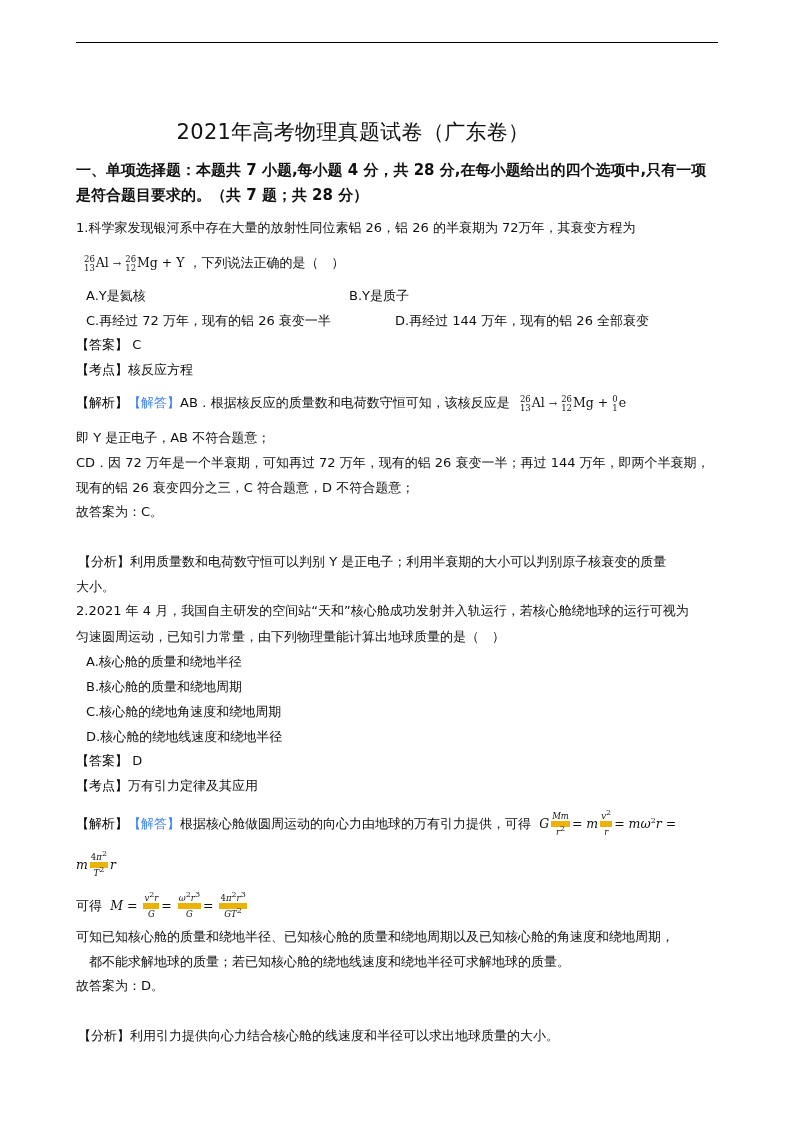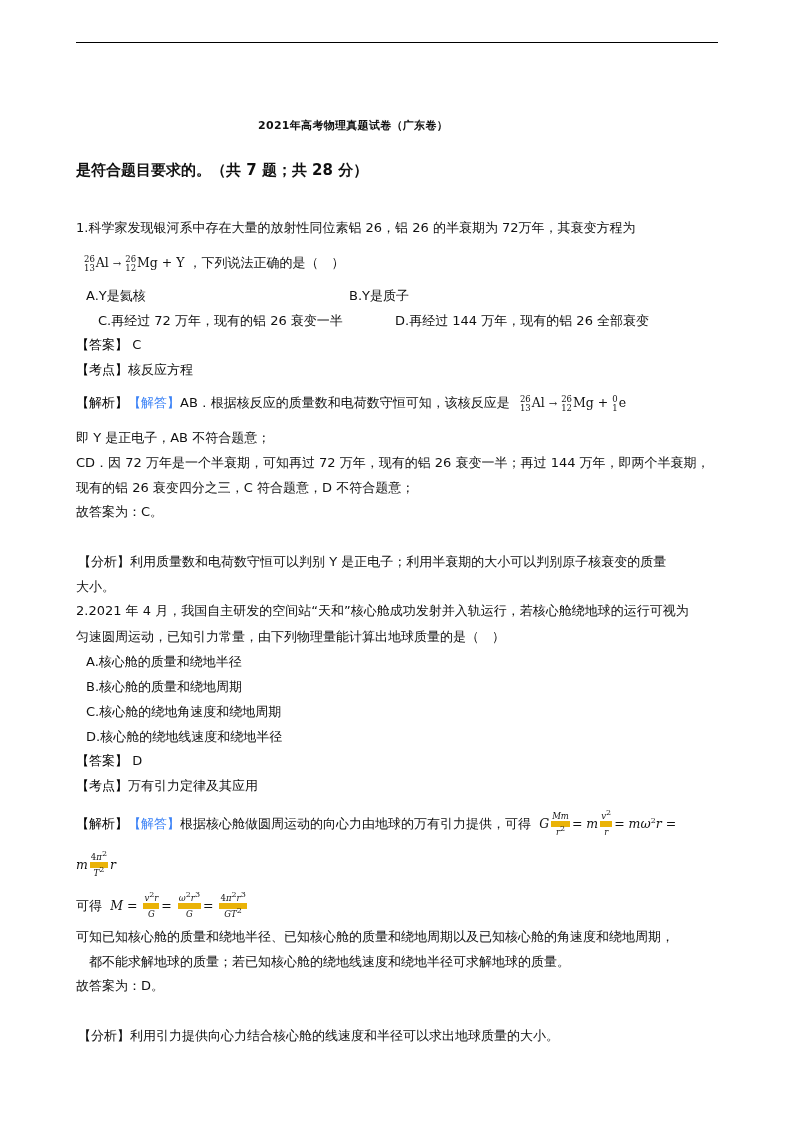--- a/index.html
+++ b/index.html
@@ -7,21 +7,21 @@
     width: 793px; height: 1122px; position: relative; overflow: hidden;
     font-family: "DejaVu Sans", "Liberation Sans", sans-serif;
     color: #111111;
   }
   .header-rule {
     position: absolute; left: 76px; top: 42px; width: 642px; height: 0;
     border-top: 1.5px solid #000;
   }
   .title {
     position: absolute; left: 0; width: 706px; top: 118px;
-    text-align: center; font-weight: bold; font-size: 11px; letter-spacing: 0.3px;
+    text-align: center; font-weight: normal; font-size: 21px; letter-spacing: 0.3px;
   }
   .section-head {
     position: absolute; left: 76px; width: 650px; top: 158px;
     font-weight: bold; font-size: 15px; line-height: 25px;
   }
   .ln {
     position: absolute; left: 76px; font-size: 13px; line-height: 18px;
     white-space: nowrap;
   }
   .opt { font-size: 13px; }
@@ -37,20 +37,21 @@
 </head>
 <body>
 
 <div>
 
   <div class="header-rule"></div>
 
   <div class="title">2021年高考物理真题试卷（广东卷）</div>
 
   <div class="section-head">
+    <div>一、单项选择题：本题共 7 小题,每小题 4 分，共 28 分,在每小题给出的四个选项中,只有一项</div>
     <div>是符合题目要求的。（共 7 题；共 28 分）</div>
   </div>
 
   <div>
     <div class="ln" style="top:219px;">1.科学家发现银河系中存在大量的放射性同位素铝 26，铝 26 的半衰期为 72万年，其衰变方程为</div>
 
     <div class="ln" style="top:254px; left:84px;">
       <span class="math">
         <span class="iso">
             <span>26</span>
@@ -66,21 +67,21 @@
       </span>
       <span>，下列说法正确的是（　）</span>
     </div>
 
     <div class="ln opt" style="top:287px; left:86px;">
       <span>A.</span><span>Y是氦核</span>
     </div>
     <div class="ln opt" style="top:287px; left:349px;">
       <span>B.</span><span>Y是质子</span>
     </div>
-    <div class="ln opt" style="top:312px; left:98px;">
+    <div class="ln opt" style="top:312px; left:86px;">
       <span>C.</span><span>再经过 72 万年，现有的铝 26 衰变一半</span>
     </div>
     <div class="ln opt" style="top:312px; left:395px;">
       <span>D.</span><span>再经过 144 万年，现有的铝 26 全部衰变</span>
     </div>
 
     <div class="ln" style="top:336px;">
       <span class="tag">【答案】</span>
       <span>C</span>
     </div>

